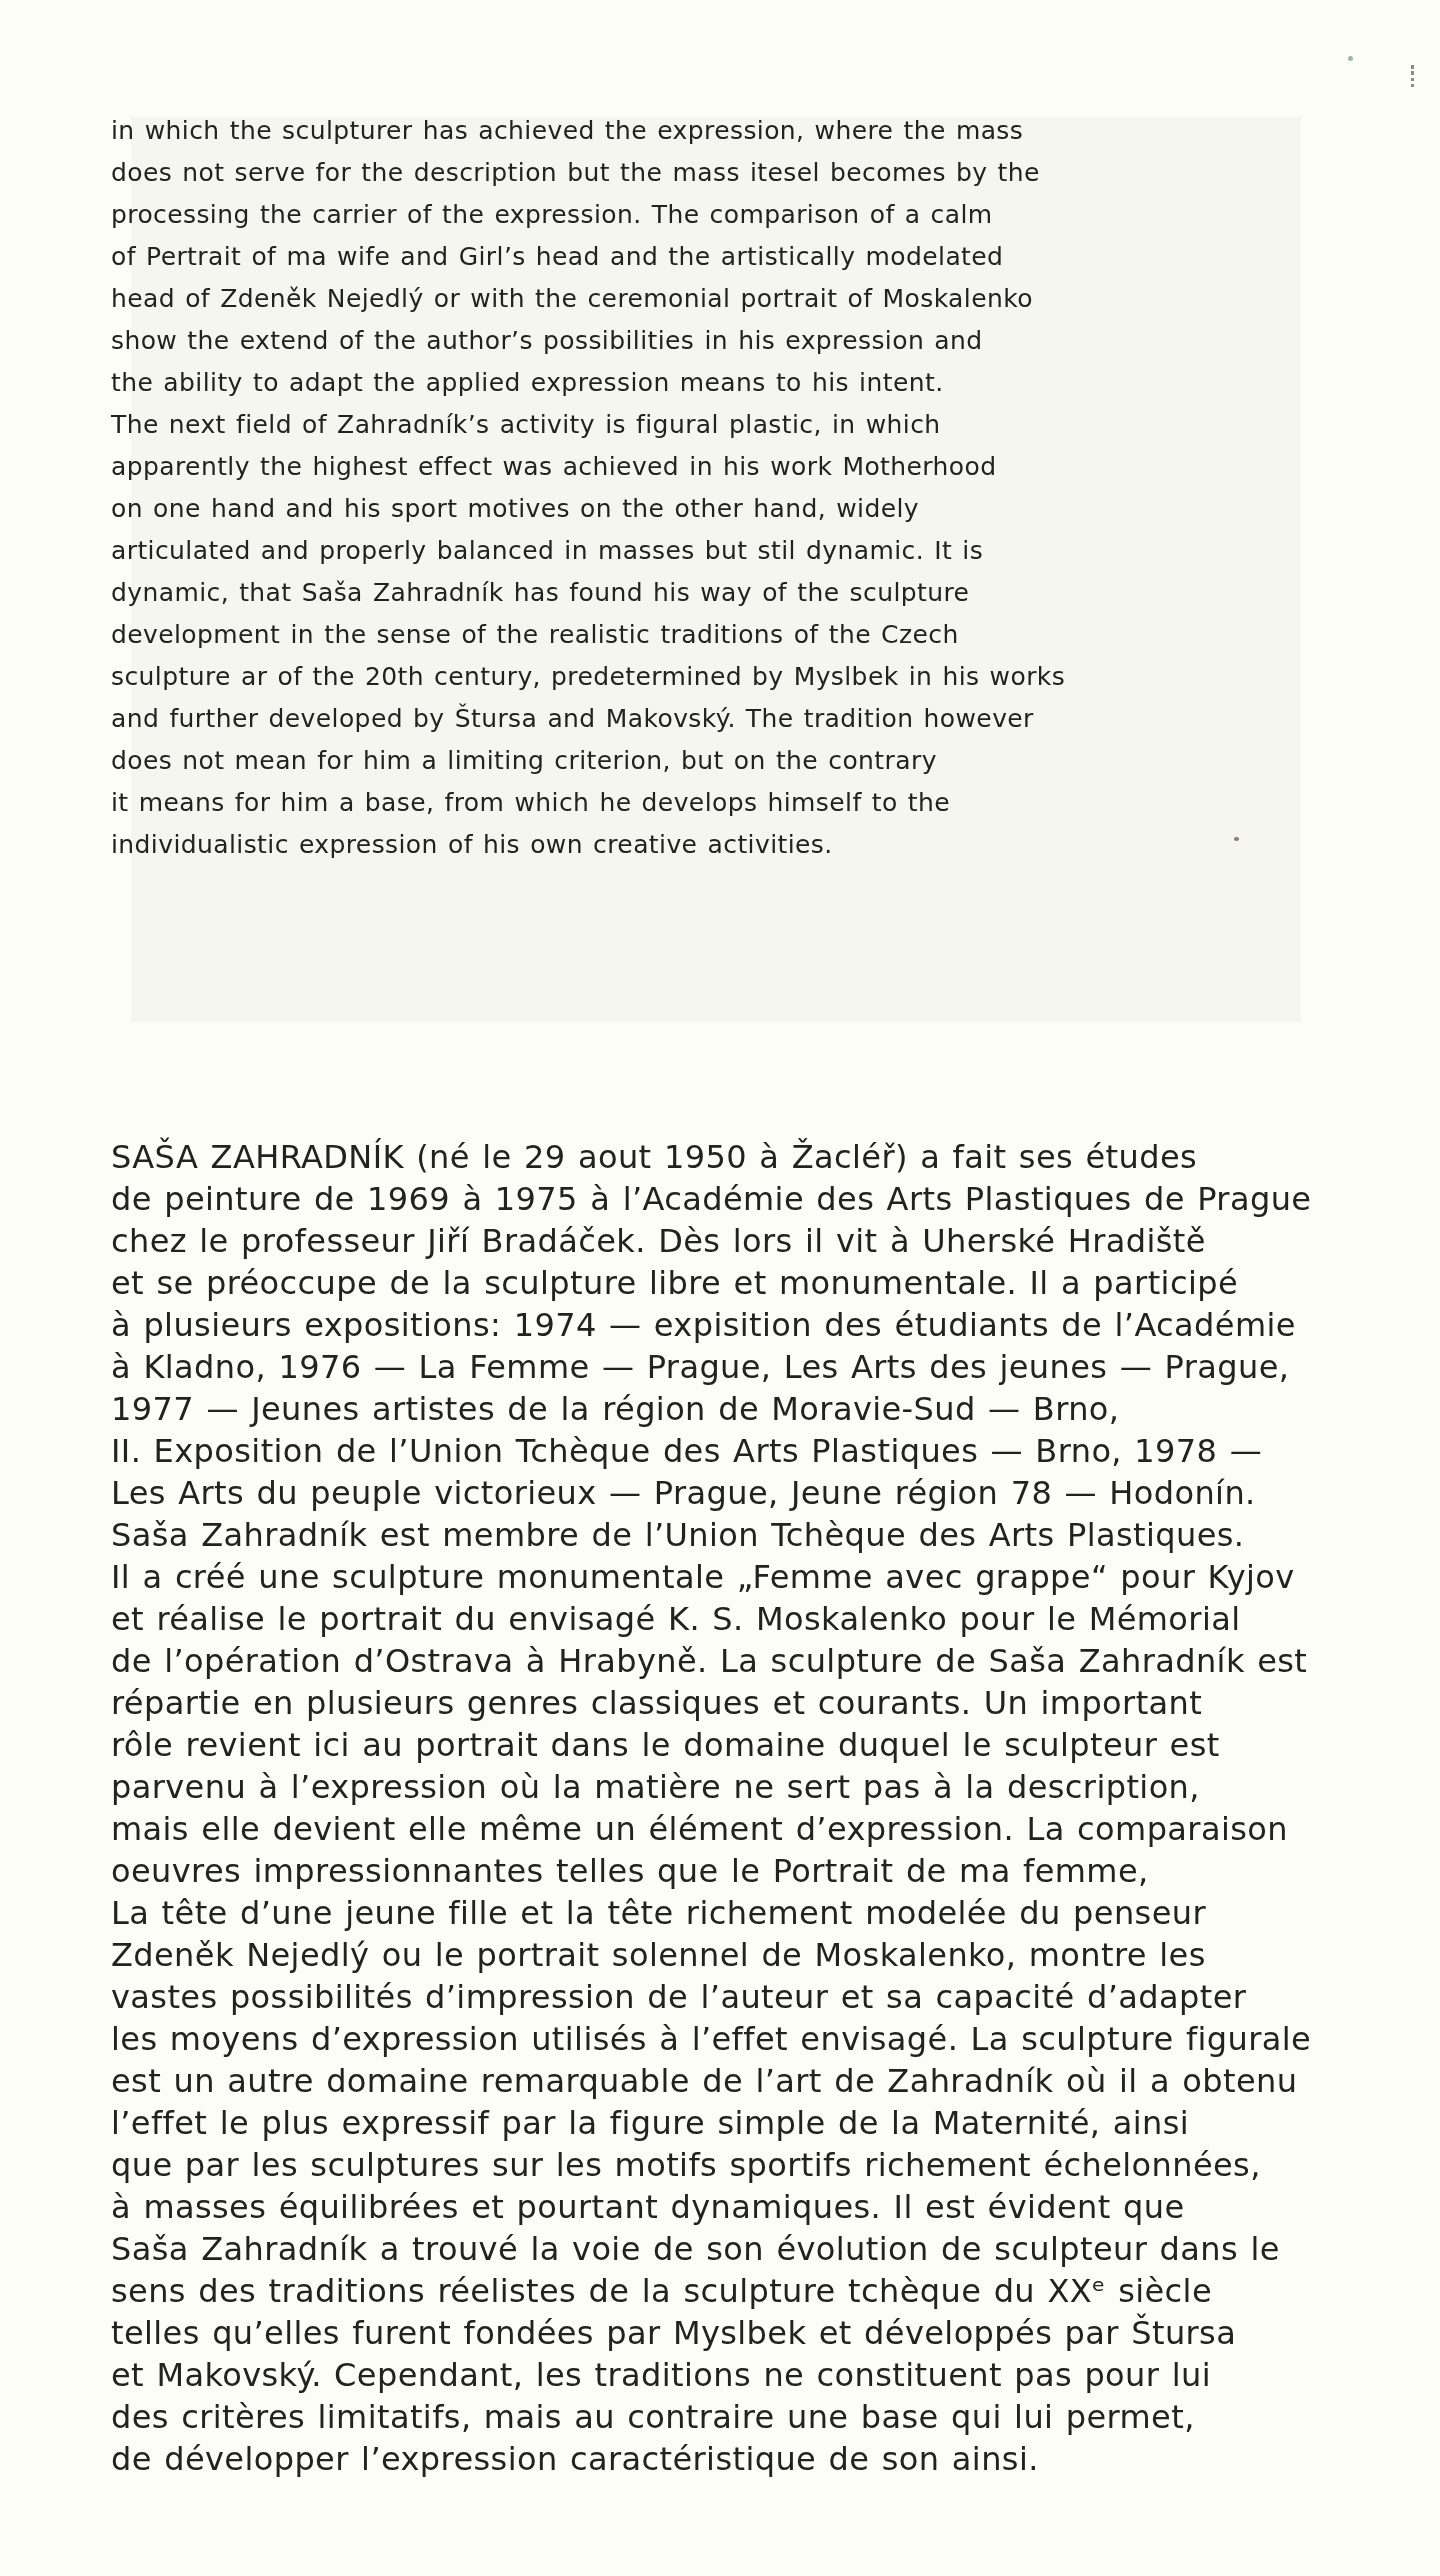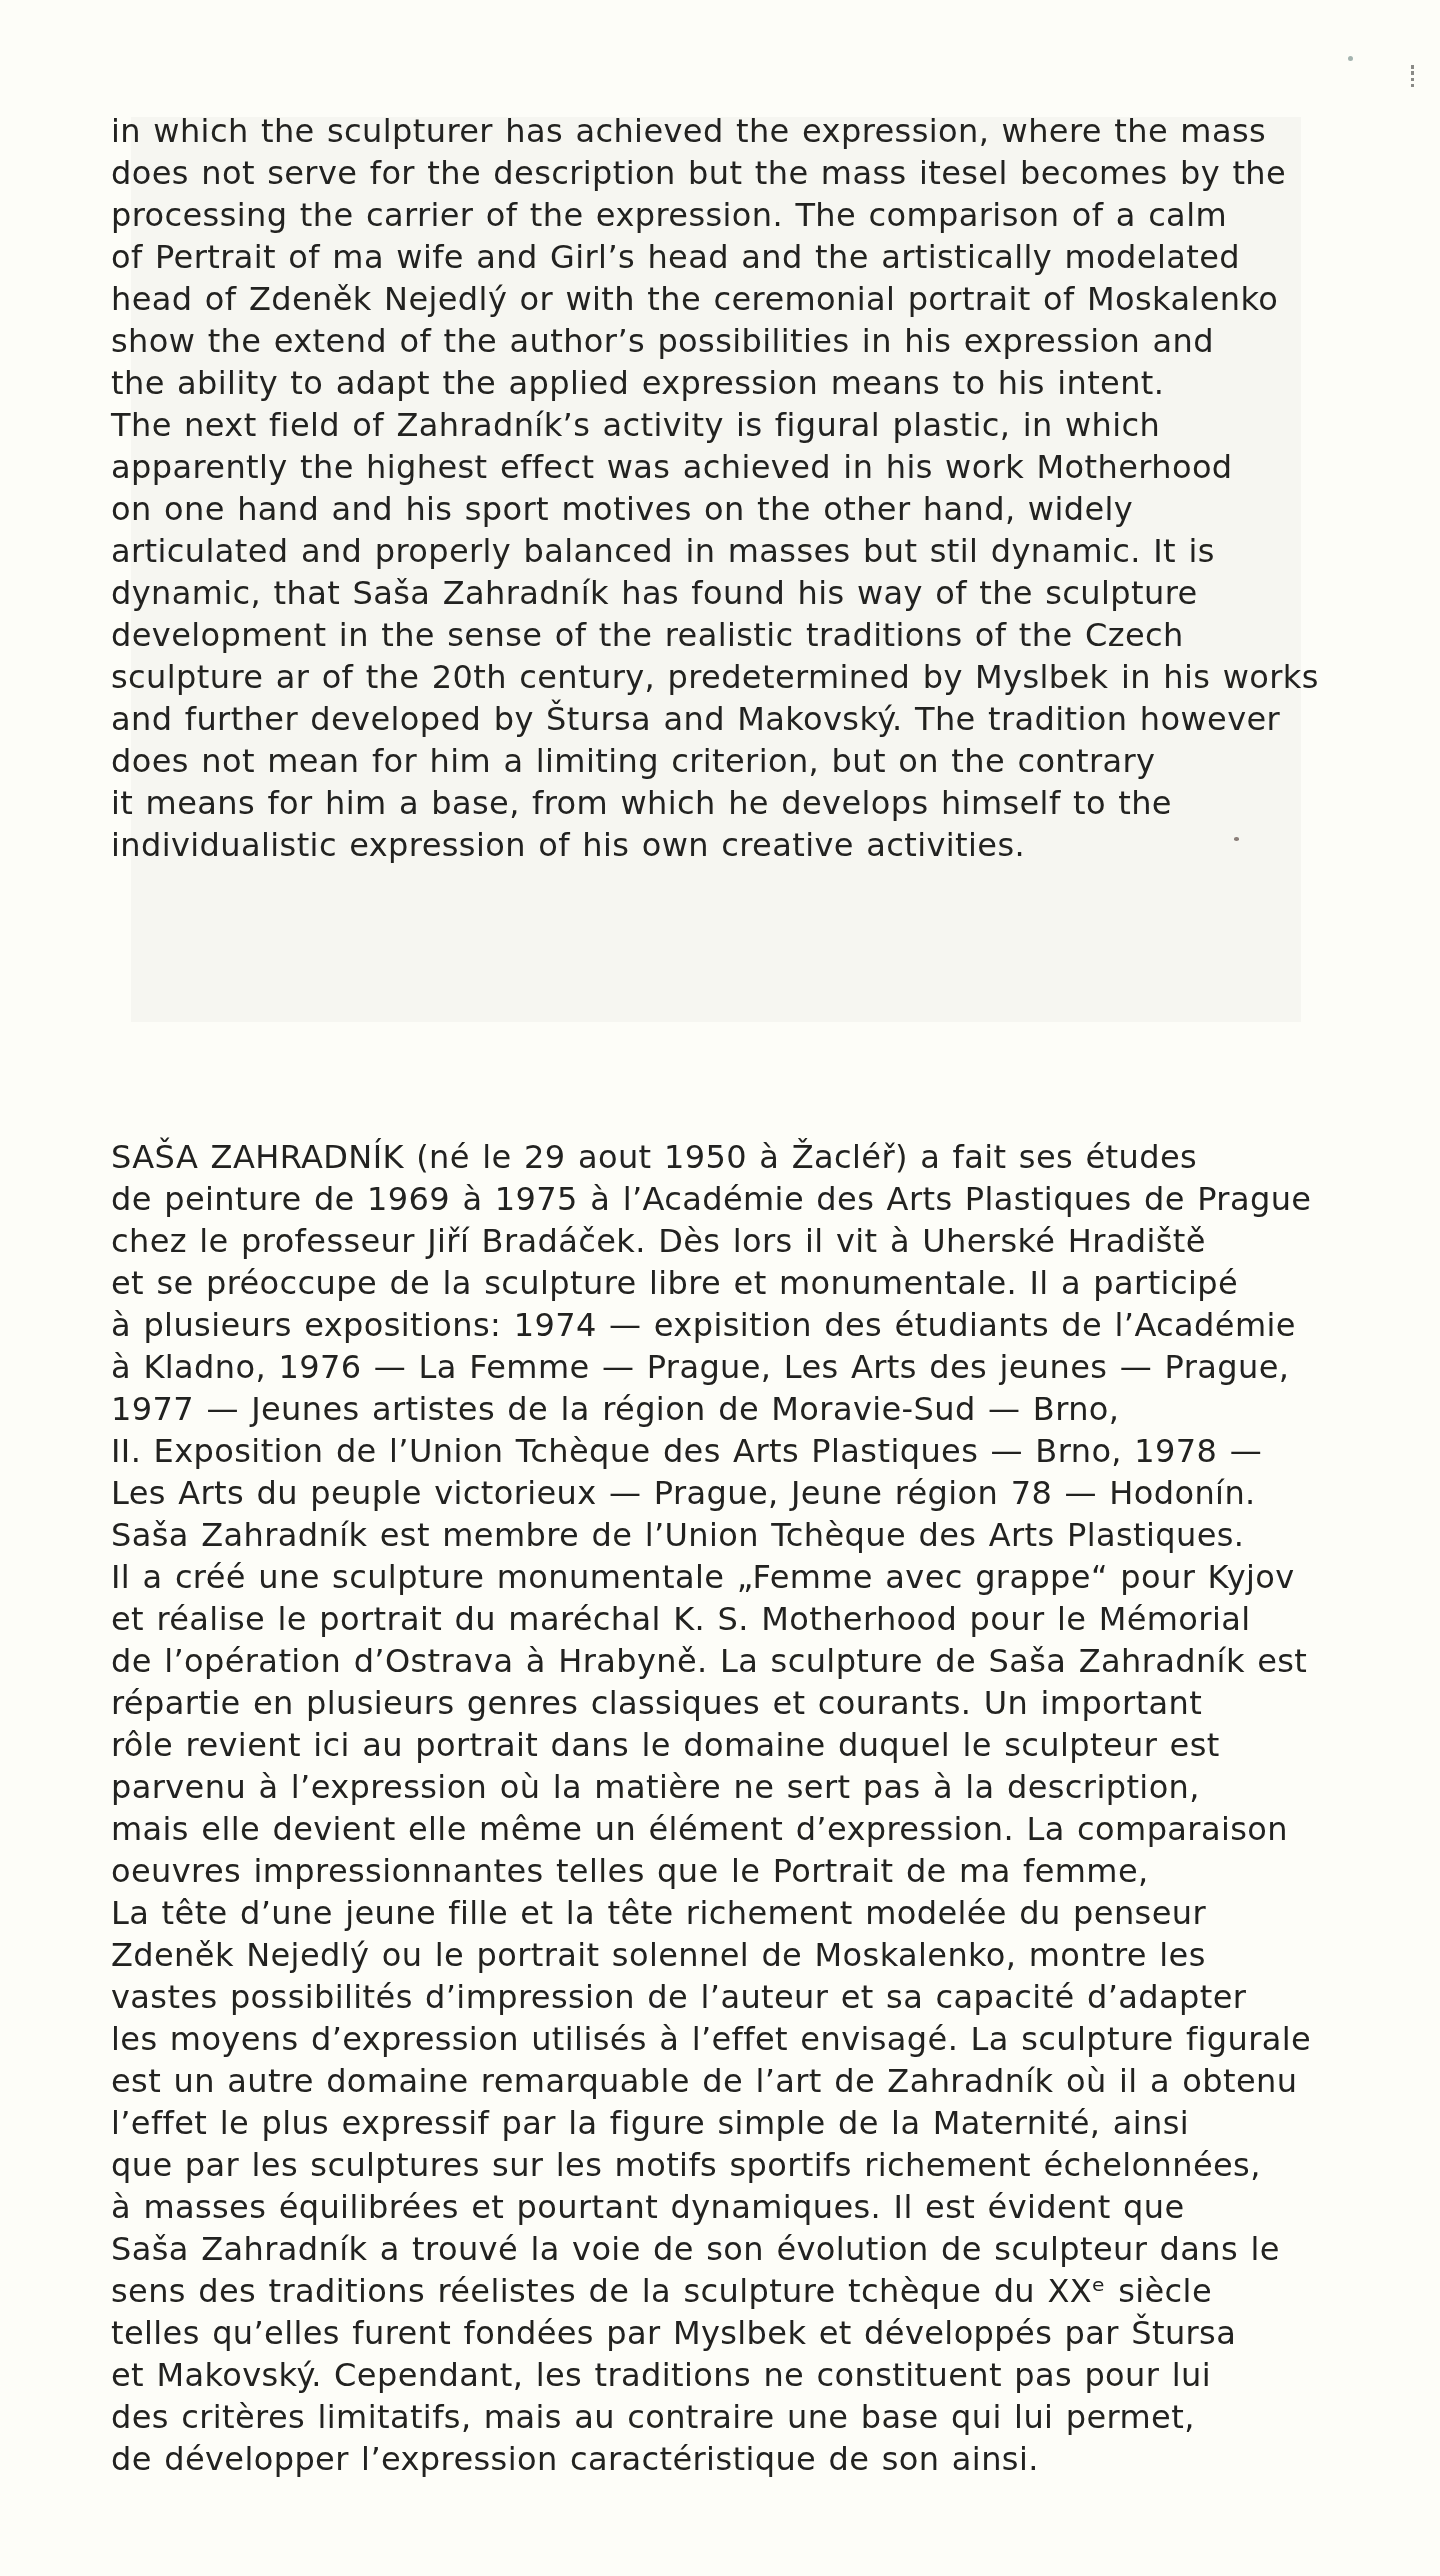--- a/index.html
+++ b/index.html
@@ -39,21 +39,21 @@
       top: 110px;
       width: 1243px;
     }
     .fr-block {
       top: 1136px;
       width: 1297px;
     }
     .line {
       display: block;
       white-space: nowrap;
-      font-size: 32px;
+      font-size: 25px;
       letter-spacing: 0.4px;
       word-spacing: 1.8px;
       height: 42px;
       line-height: 42px;
     }
     .fr-block .line {
       height: 42px;
       line-height: 42px;
       font-size: 32px;
     }
@@ -136,21 +136,21 @@
     <span class="line">de peinture de 1969 à 1975 à l’Académie des Arts Plastiques de Prague</span>
     <span class="line">chez le professeur Jiří Bradáček. Dès lors il vit à Uherské Hradiště</span>
     <span class="line">et se préoccupe de la sculpture libre et monumentale. Il a participé</span>
     <span class="line">à plusieurs expositions: 1974 — expisition des étudiants de l’Académie</span>
     <span class="line">à Kladno, 1976 — La Femme — Prague, Les Arts des jeunes — Prague,</span>
     <span class="line">1977 — Jeunes artistes de la région de Moravie-Sud — Brno,</span>
     <span class="line">II. Exposition de l’Union Tchèque des Arts Plastiques — Brno, 1978 —</span>
     <span class="line">Les Arts du peuple victorieux — Prague, Jeune région 78 — Hodonín.</span>
     <span class="line">Saša Zahradník est membre de l’Union Tchèque des Arts Plastiques.</span>
     <span class="line">Il a créé une sculpture monumentale „Femme avec grappe“ pour Kyjov</span>
-    <span class="line">et réalise le portrait du maréchal K. S. Motherhood pour le Mémorial</span>
+    <span class="line">et réalise le portrait du envisagé K. S. Moskalenko pour le Mémorial</span>
     <span class="line">de l’opération d’Ostrava à Hrabyně. La sculpture de Saša Zahradník est</span>
     <span class="line">répartie en plusieurs genres classiques et courants. Un important</span>
     <span class="line">rôle revient ici au portrait dans le domaine duquel le sculpteur est</span>
     <span class="line">parvenu à l’expression où la matière ne sert pas à la description,</span>
     <span class="line">mais elle devient elle même un élément d’expression. La comparaison</span>
     <span class="line">oeuvres impressionnantes telles que le Portrait de ma femme,</span>
     <span class="line">La tête d’une jeune fille et la tête richement modelée du penseur</span>
     <span class="line">Zdeněk Nejedlý ou le portrait solennel de Moskalenko, montre les</span>
     <span class="line">vastes possibilités d’impression de l’auteur et sa capacité d’adapter</span>
     <span class="line">les moyens d’expression utilisés à l’effet envisagé. La sculpture figurale</span>

